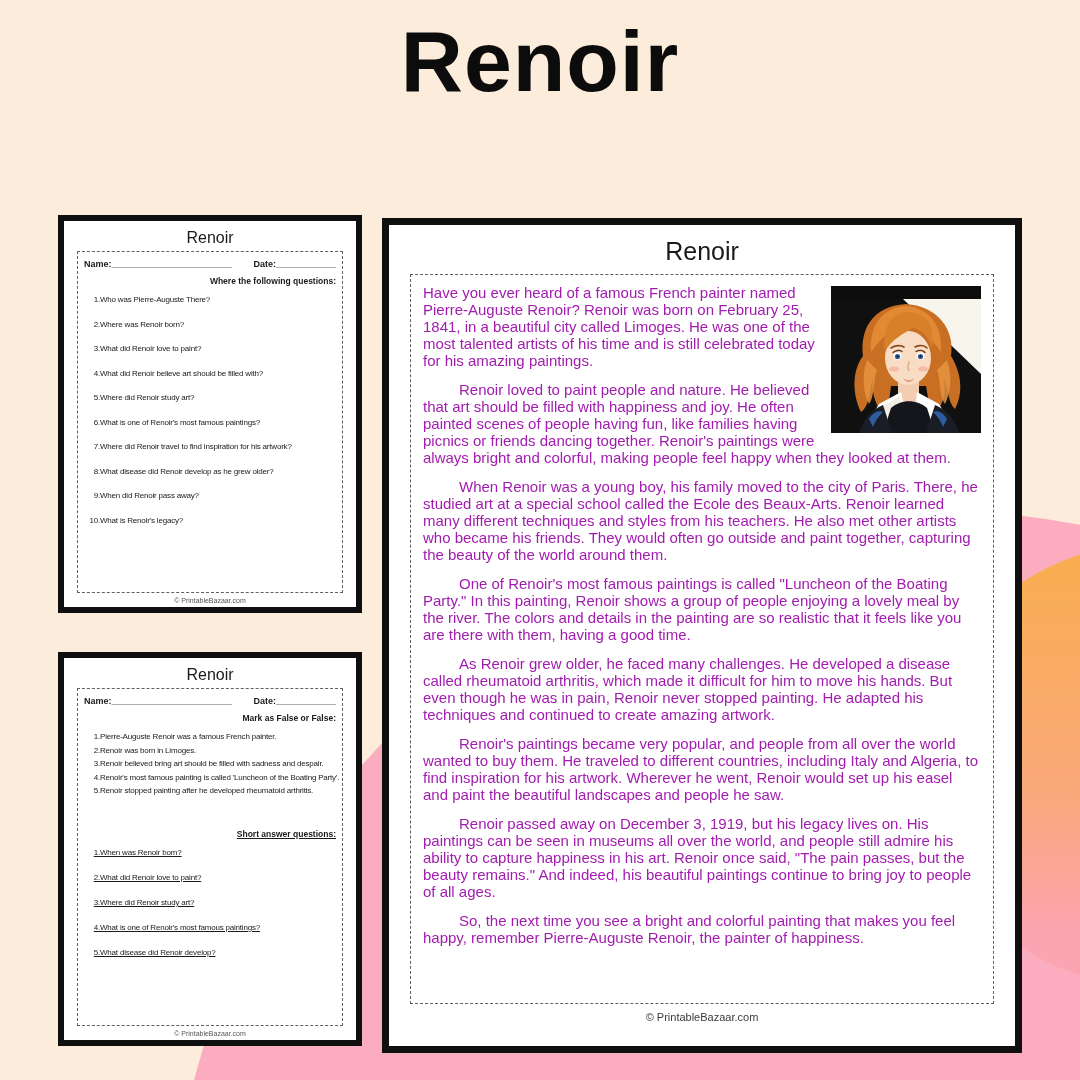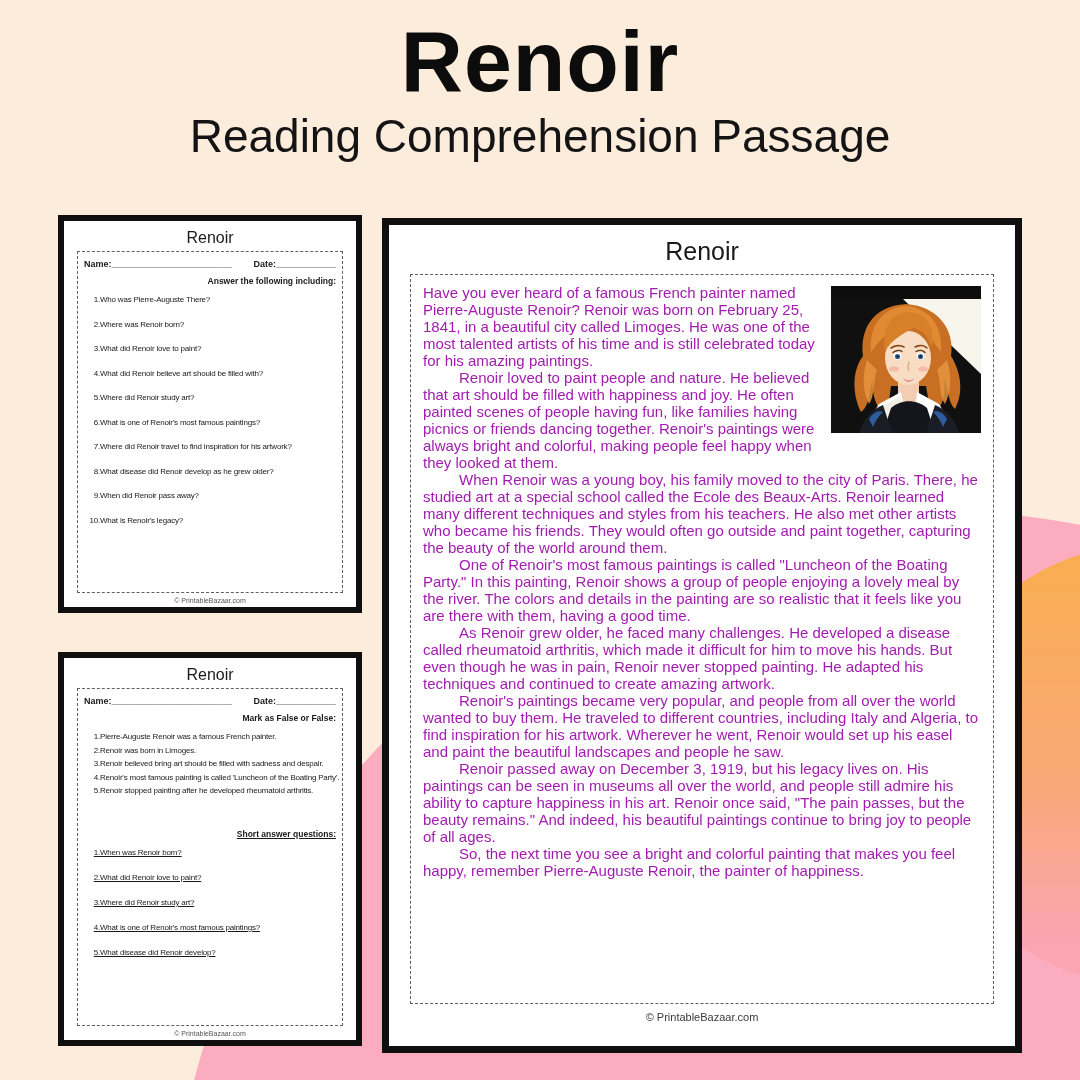--- a/index.html
+++ b/index.html
@@ -44,42 +44,41 @@
   .sa .q-item{margin-bottom:16px;}
   .q-num{flex:none;width:16px;}
   .sa-block{margin-top:34px;text-decoration:underline;}
   
   .main-page{left:382px;top:218px;width:640px;height:835px;border-width:7px;}
   .main-page .page-title{font-size:25px;margin:12px 0 8px 0;}
   .main-page .dashed-box{margin:0 21px;padding:9px 12px 6px 12px;flex:none;height:730px;}
   .main-page .page-footer{font-size:11px;padding:7px 0 0 0;color:#3a3a3a;}
   .passage{font-size:15px;line-height:17px;color:#a21caf;}
   .passage p{margin:0;}
-  .passage p + p{text-indent:36px;}
+  .passage p + p{text-indent:36px;margin-top:12px;}
   .portrait{float:right;width:150px;height:147px;margin:2px 0 6px 10px;display:block;}
 </style>
 </head>
 <body>
 
 <div class="blob blob-pink"></div>
 <div class="blob blob-orange"></div>
 
 <header class="hero">
   <h1 class="hero-title">Renoir</h1>
-  <div class="hero-subtitle">Reading Comprehension Passage</div>
 </header>
 
 <section class="page sheet sheet1">
   <div class="page-title">Renoir</div>
   <div class="dashed-box">
     <div class="namedate">
       <span>Name:________________________</span>
       <span>Date:____________</span>
     </div>
-    <div class="sec-header">Answer the following including:</div>
+    <div class="sec-header">Where the following questions:</div>
     <ol class="q-list">
 
         <li class="q-item">
           <span class="q-num">1.</span>
           <span class="q-text">Who was Pierre-Auguste There?</span>
         </li>
 
         <li class="q-item">
           <span class="q-num">2.</span>
           <span class="q-text">Where was Renoir born?</span>

